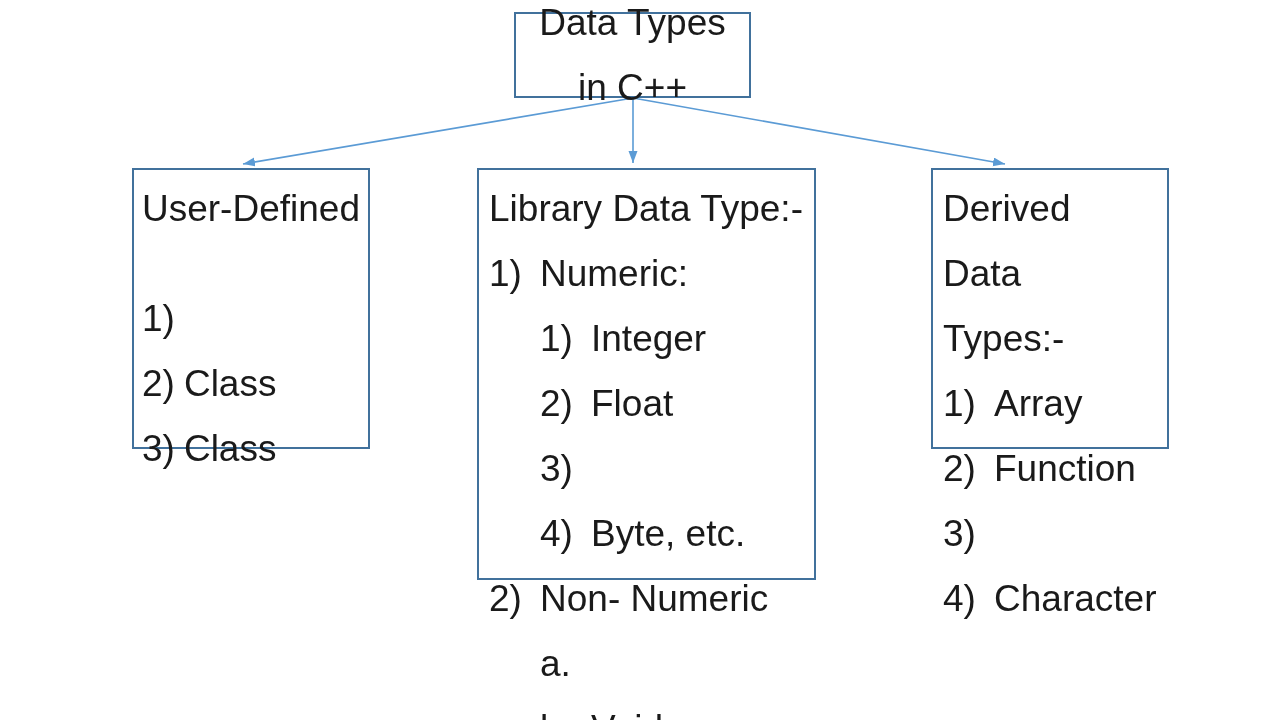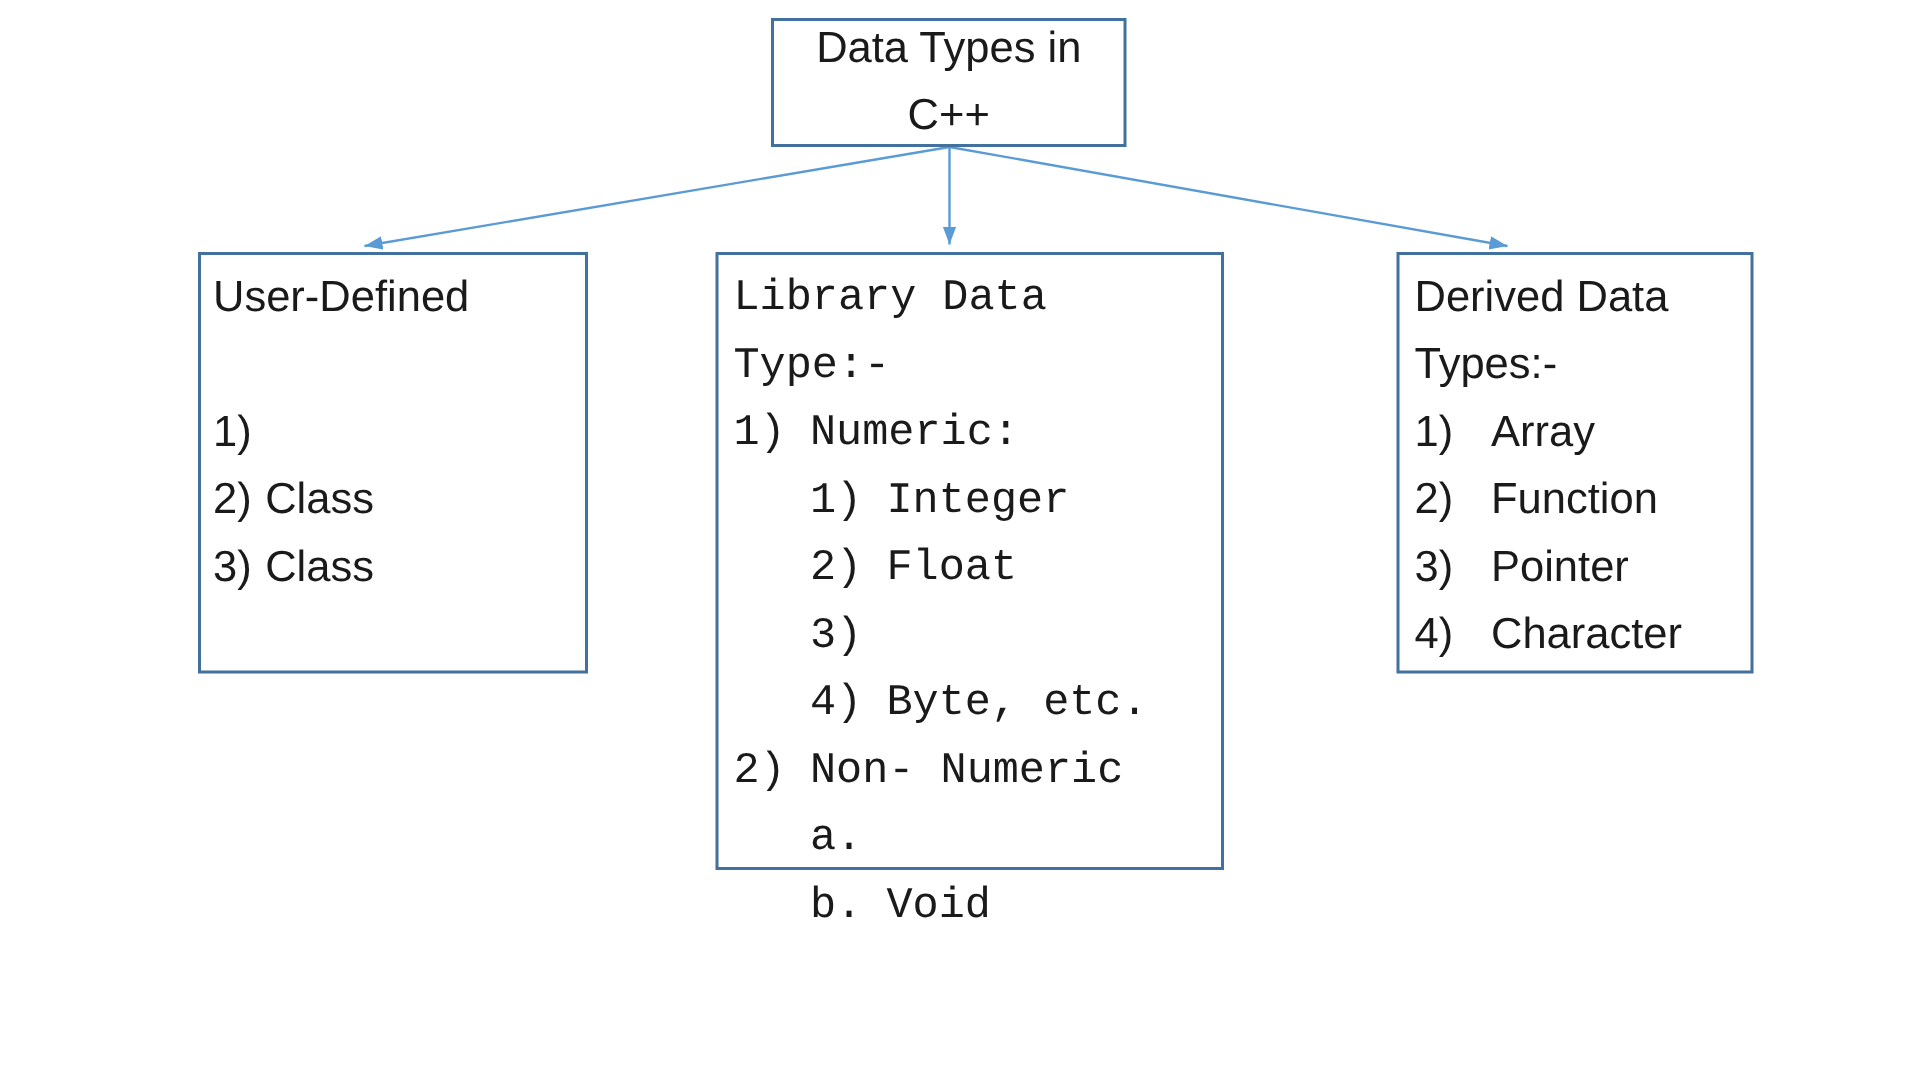--- a/index.html
+++ b/index.html
@@ -23,32 +23,32 @@
     overflow: hidden;
   }
   .connectors {
     position: absolute; left: 0; top: 0;
     pointer-events: none;
   }
   .box {
     position: absolute;
     border: 2px solid var(--border);
     background: var(--bg);
-    font-size: 29px;
-    line-height: 45px;
+    font-size: 37px;
+    line-height: 65px;
     color: var(--text);
   }
   .top-box {
     left: 514px; top: 12px; width: 237px; height: 86px;
     display: flex; align-items: center; justify-content: center;
     text-align: center;
     padding: 0 10px;
   }
-  .left-box  { left: 132px; top: 168px; width: 260px; height: 281px; padding: 6px 8px; }
-  .mid-box   { left: 477px; top: 168px; width: 339px; height: 412px; padding: 6px 10px; font-family: Liberation Mono, monospace; }
+  .left-box  { left: 132px; top: 168px; width: 238px; height: 281px; padding: 6px 8px; }
+  .mid-box   { left: 477px; top: 168px; width: 339px; height: 412px; padding: 6px 10px; }
   .right-box { left: 931px; top: 168px; width: 238px; height: 281px; padding: 6px 10px; }
   .row { display: flex; white-space: nowrap; }
   .row .num { flex: none; }
   .num-wide { width: 51px; }
   .num-tight { margin-right: 9px; }
   .indent-1 { padding-left: 51px; }
   .blank-line { height: 45px; }
 </style>
 </head>
 <body>
@@ -126,21 +126,20 @@
     <div class="row">
       <span class="num num-wide">1)</span>
       <span>Array</span>
     </div>
     <div class="row">
       <span class="num num-wide">2)</span>
       <span>Function</span>
     </div>
     <div class="row">
       <span class="num num-wide">3)</span>
-      <span>Pointer</span>
     </div>
     <div class="row">
       <span class="num num-wide">4)</span>
       <span>Character</span>
     </div>
   </div>
 
 </div>
 
 </body></html>

